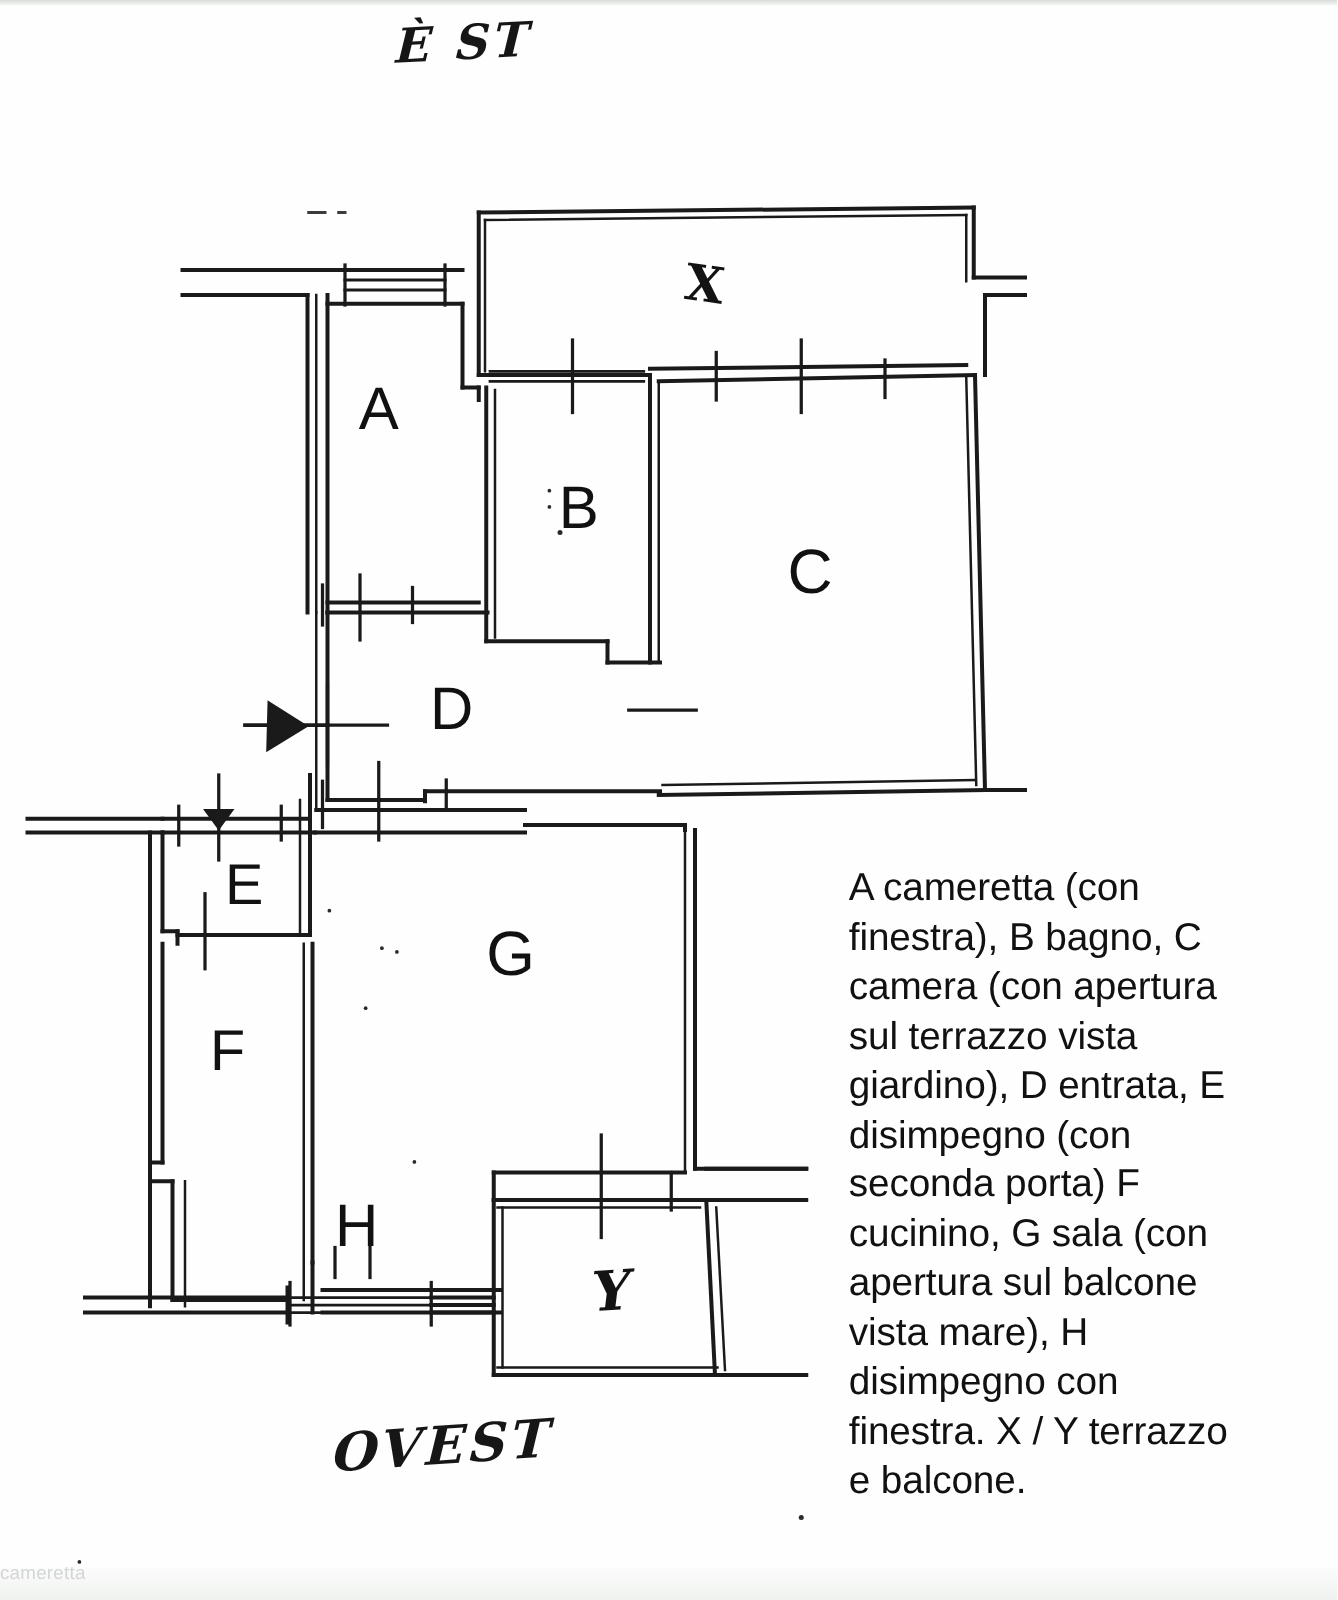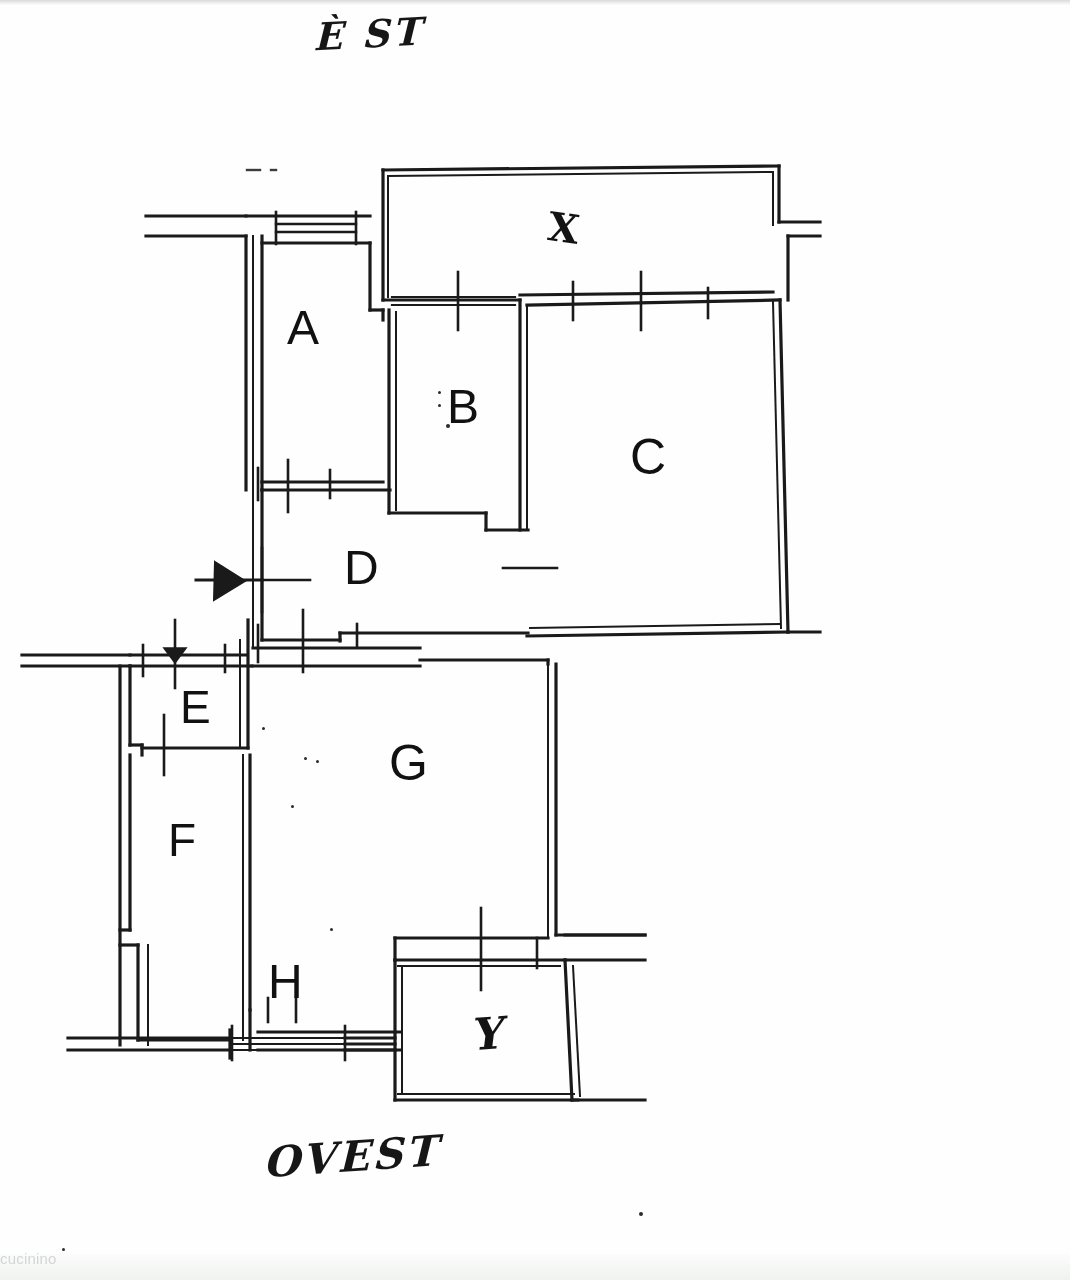--- a/index.html
+++ b/index.html
@@ -365,16 +365,17 @@
   <div class="ink-dot" style="left:262px;top:727px;width:3px;height:3px;"></div>
   <div class="ink-dot" style="left:291px;top:805px;width:3px;height:3px;"></div>
   <div class="ink-dot" style="left:330px;top:928px;width:3px;height:3px;"></div>
   <div class="ink-dot" style="left:639px;top:1212px;width:4px;height:4px;"></div>
   <div class="ink-dot" style="left:62px;top:1248px;width:3px;height:3px;"></div>
 
   <div class="mark" id="mark-x">X</div>
 
   <div class="mark" id="mark-y">Y</div>
 
-
-  <div class="watermark">cucinino</div>
+  <div id="legend">A cameretta (con finestra), B bagno, C camera (con apertura sul terrazzo vista giardino), D entrata, E disimpegno (con seconda porta) F cucinino, G sala (con apertura sul balcone vista mare), H disimpegno con finestra. X / Y terrazzo e balcone.</div>
+
+  <div class="watermark">cameretta</div>
 
 </div>
 
 </body></html>

